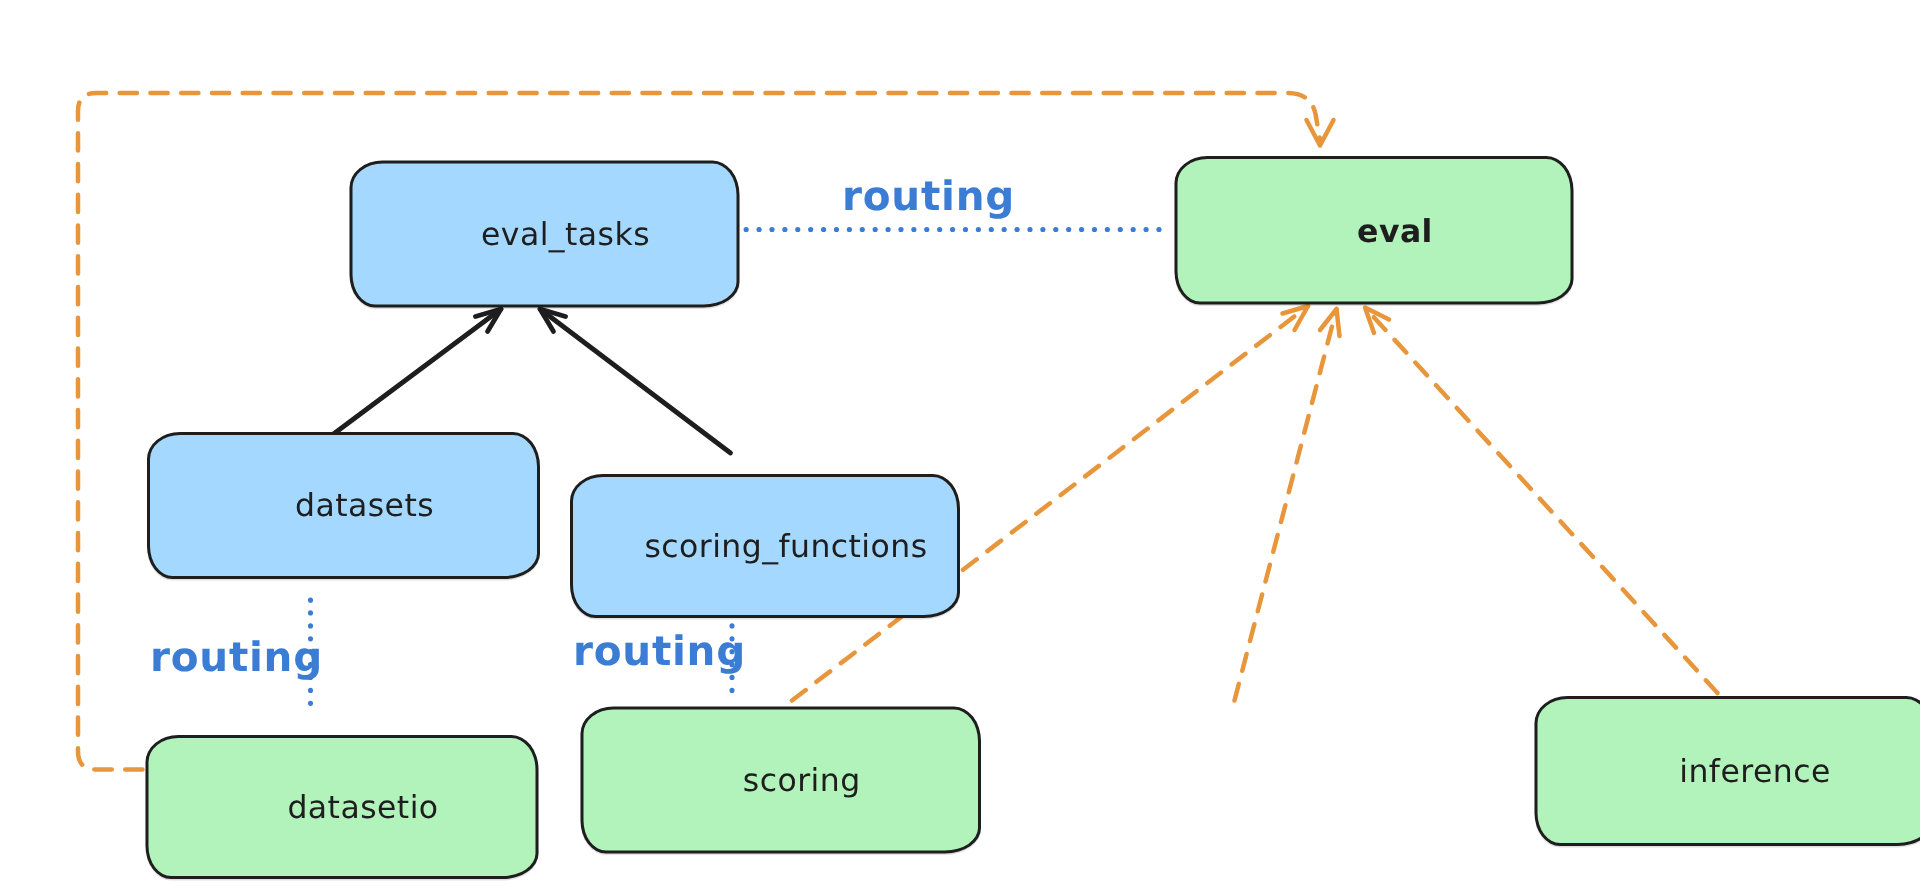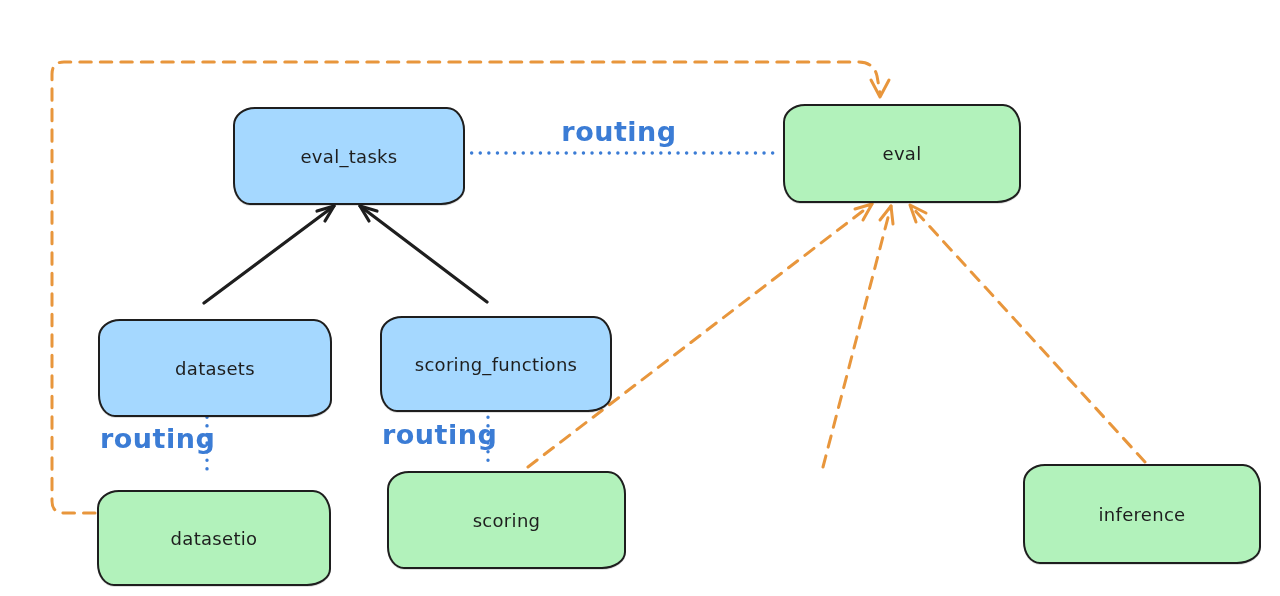--- a/index.html
+++ b/index.html
@@ -4,23 +4,24 @@
 <style>
   html,body{margin:0;padding:0;background:#fff;}
   #canvas{
     position:relative;width:1280px;height:596px;background:var(--bg,#fff);
     font-family:"DejaVu Sans",sans-serif;overflow:hidden;
   }
   #wires{position:absolute;left:0;top:0;width:1280px;height:596px;}
   .node{
     position:absolute;display:flex;align-items:center;justify-content:center;
     border:2.6px solid var(--stroke,#1e1e1e);color:var(--stroke,#1e1e1e);
-    font-size:18px;letter-spacing:.3px;
+    font-size:21px;letter-spacing:.3px;
     border-radius:22px 18px 24px 17px / 18px 23px 17px 22px;
     box-shadow:0 1px 0 rgba(0,0,0,.12);
+    padding-left:28px;
   }
   .node.blue{background:var(--blue-fill,#a5d8ff);}
   .node.green{background:var(--green-fill,#b2f2bb);}
   .edge-label{
     position:absolute;color:var(--blue-line,#3b7cd5);font-size:27px;font-weight:bold;
     text-align:center;letter-spacing:.5px;
   }
   .wire{fill:none;stroke-linecap:round;stroke-linejoin:round;}
   .black-line{stroke:var(--stroke,#1e1e1e);stroke-width:3.2;}
   .blue-dot{stroke:var(--blue-line,#3b7cd5);stroke-width:3.4;stroke-dasharray:0.1 8.5;}
@@ -50,25 +51,25 @@
     <path class="wire orange-dash" d="M 1145 462 L 910 205"></path>
     <path class="wire orange-head" d="M 916 222 L 910 205 L 926 213"></path>
     <path class="wire orange-dash" d="M 95 513 L 64 513 Q 52 513 52 501 L 52 74 Q 52 62 64 62 L 858 62 Q 874 62 877 76 L 880 93"></path>
     <path class="wire orange-head" d="M 871 80 L 880 97 L 889 80"></path>
   </svg>
 
   <div class="node blue" style="left:233px;top:107px;width:228px;height:94px;">
     <span>eval_tasks</span>
   </div>
 
-  <div class="node green" style="left:783px;top:104px;width:234px;height:95px;">
+  <div class="node green" style="left:783px;top:104px;width:234px;height:95px;font-weight:bold;">
     <span>eval</span>
   </div>
 
-  <div class="node blue" style="left:98px;top:319px;width:230px;height:94px;text-align:center;">
+  <div class="node blue" style="left:98px;top:288px;width:230px;height:94px;text-align:center;">
     <span>datasets</span>
   </div>
 
   <div class="node blue" style="left:380px;top:306px;width:228px;height:92px;margin-top:10px;">
     <span>scoring_functions</span>
   </div>
 
   <div class="node green" style="left:97px;top:490px;width:230px;height:92px;">
     <span>datasetio</span>
   </div>

